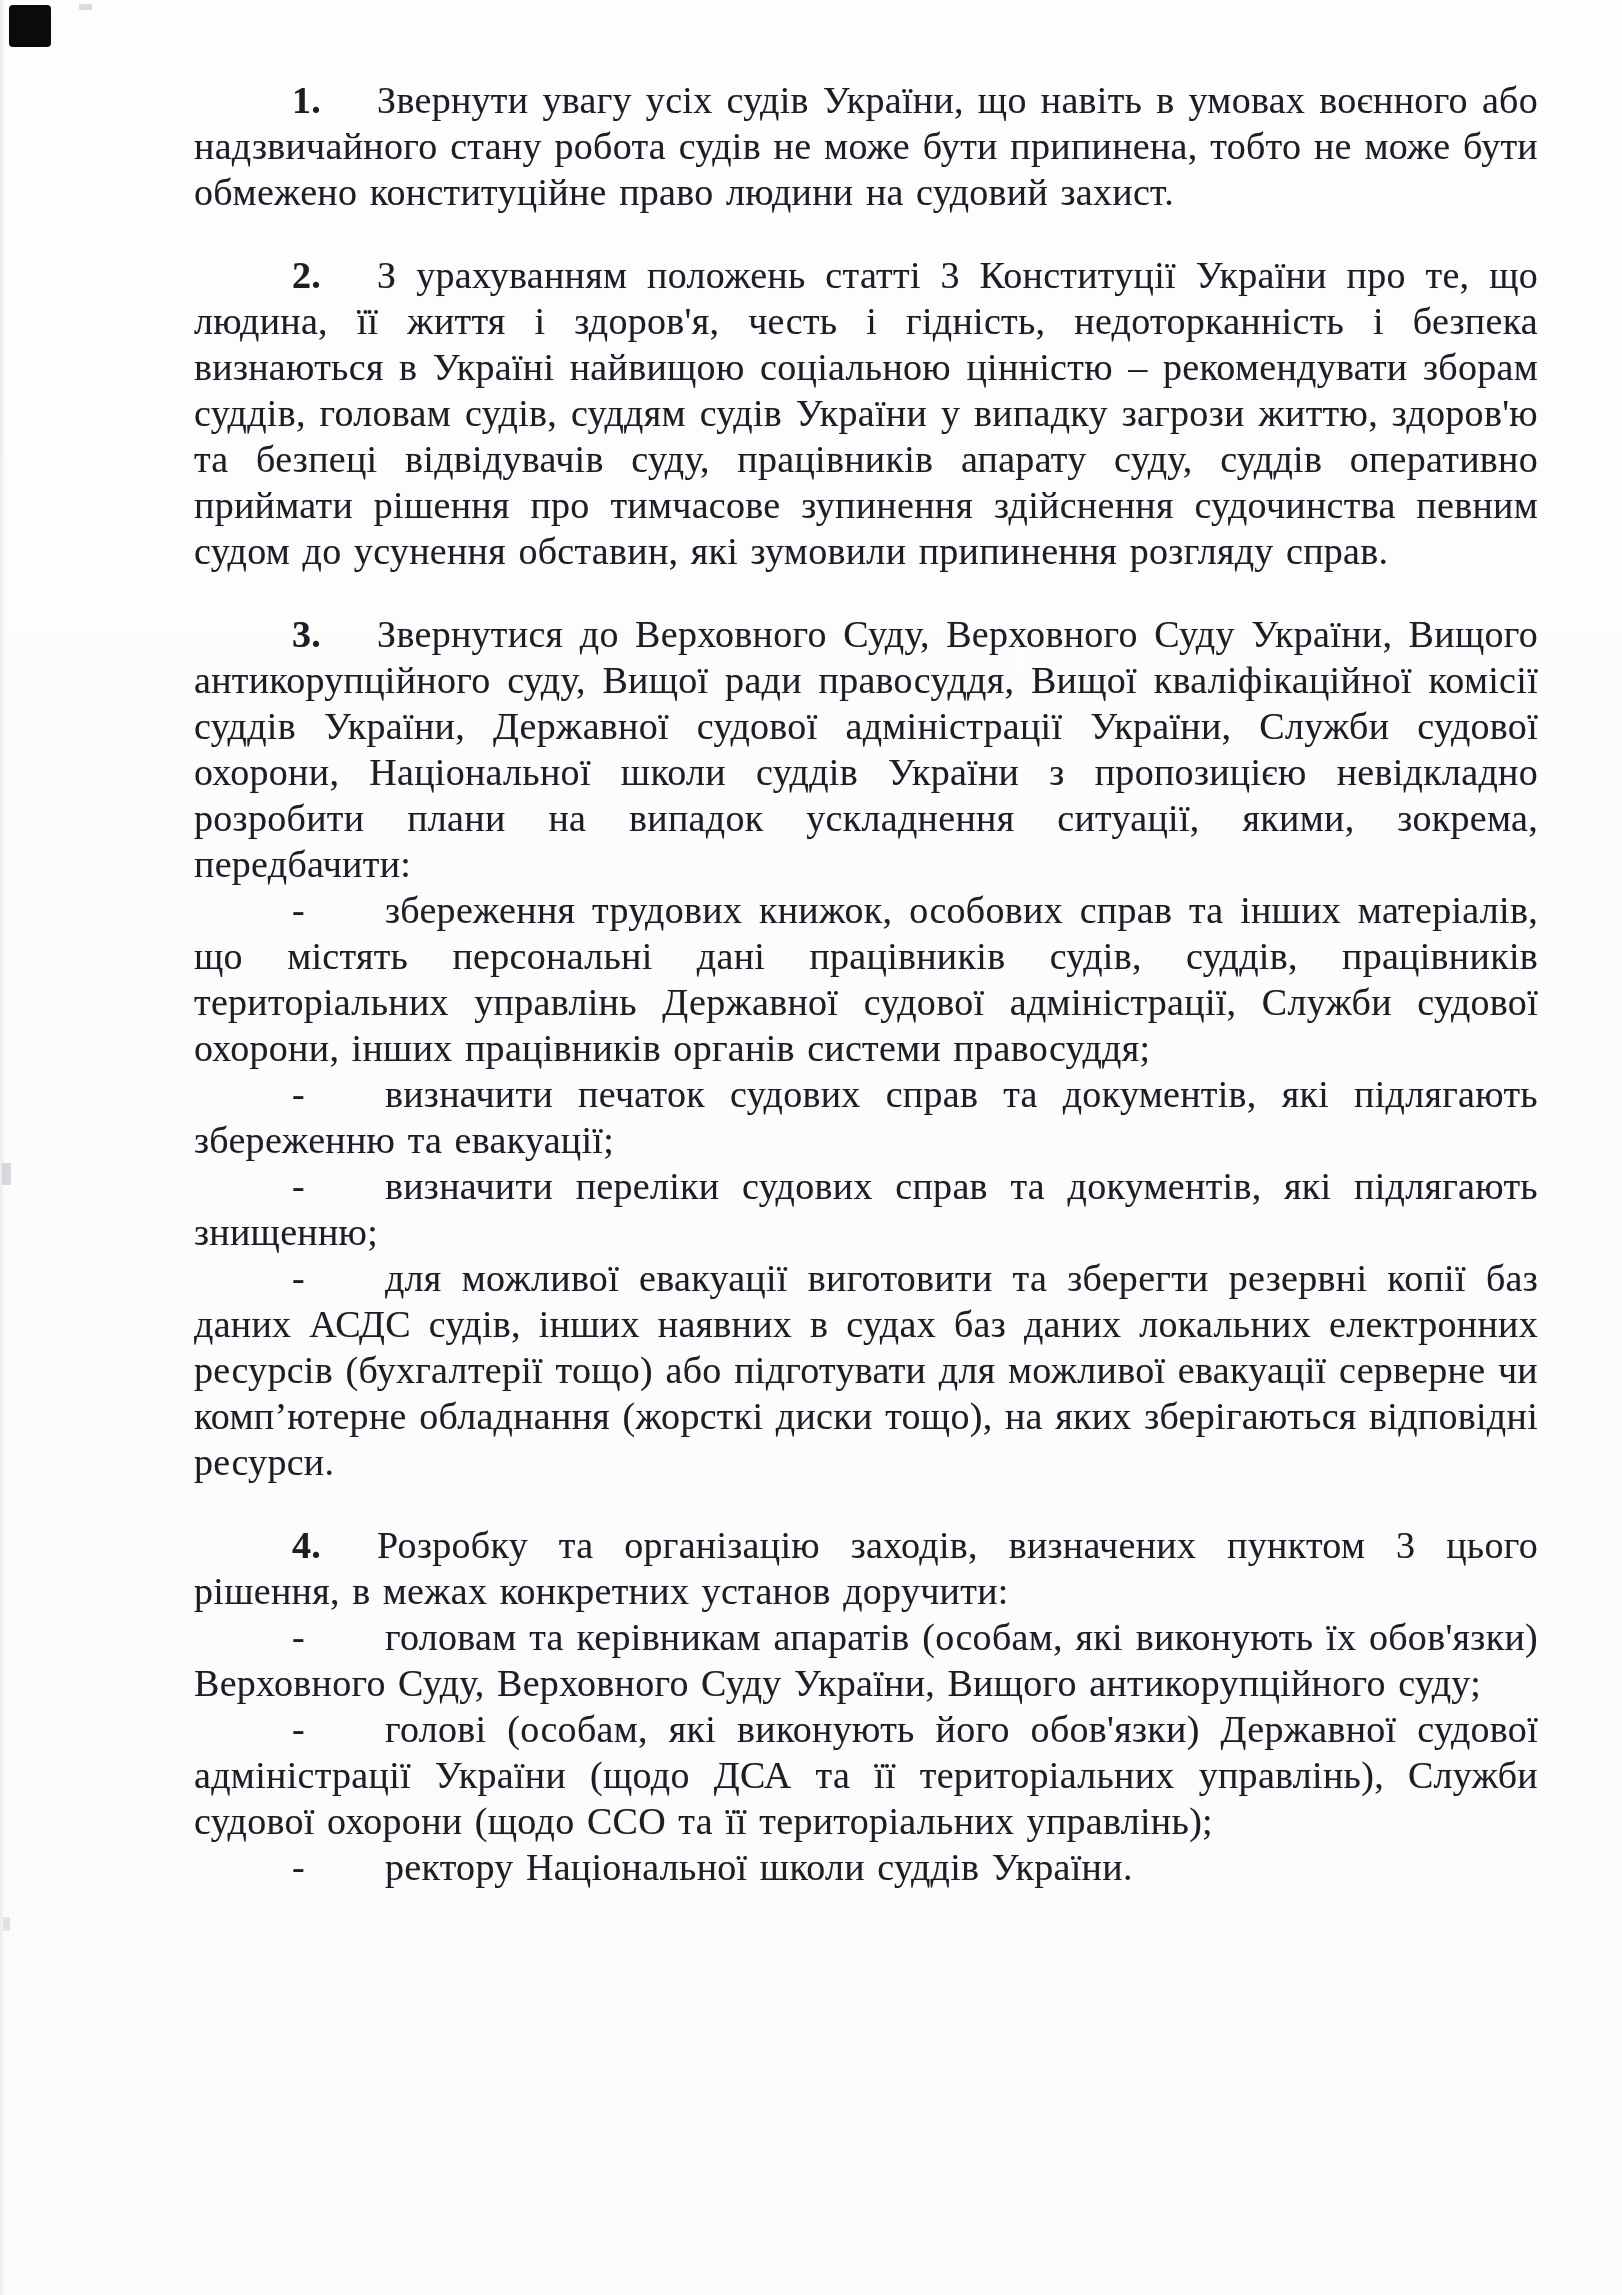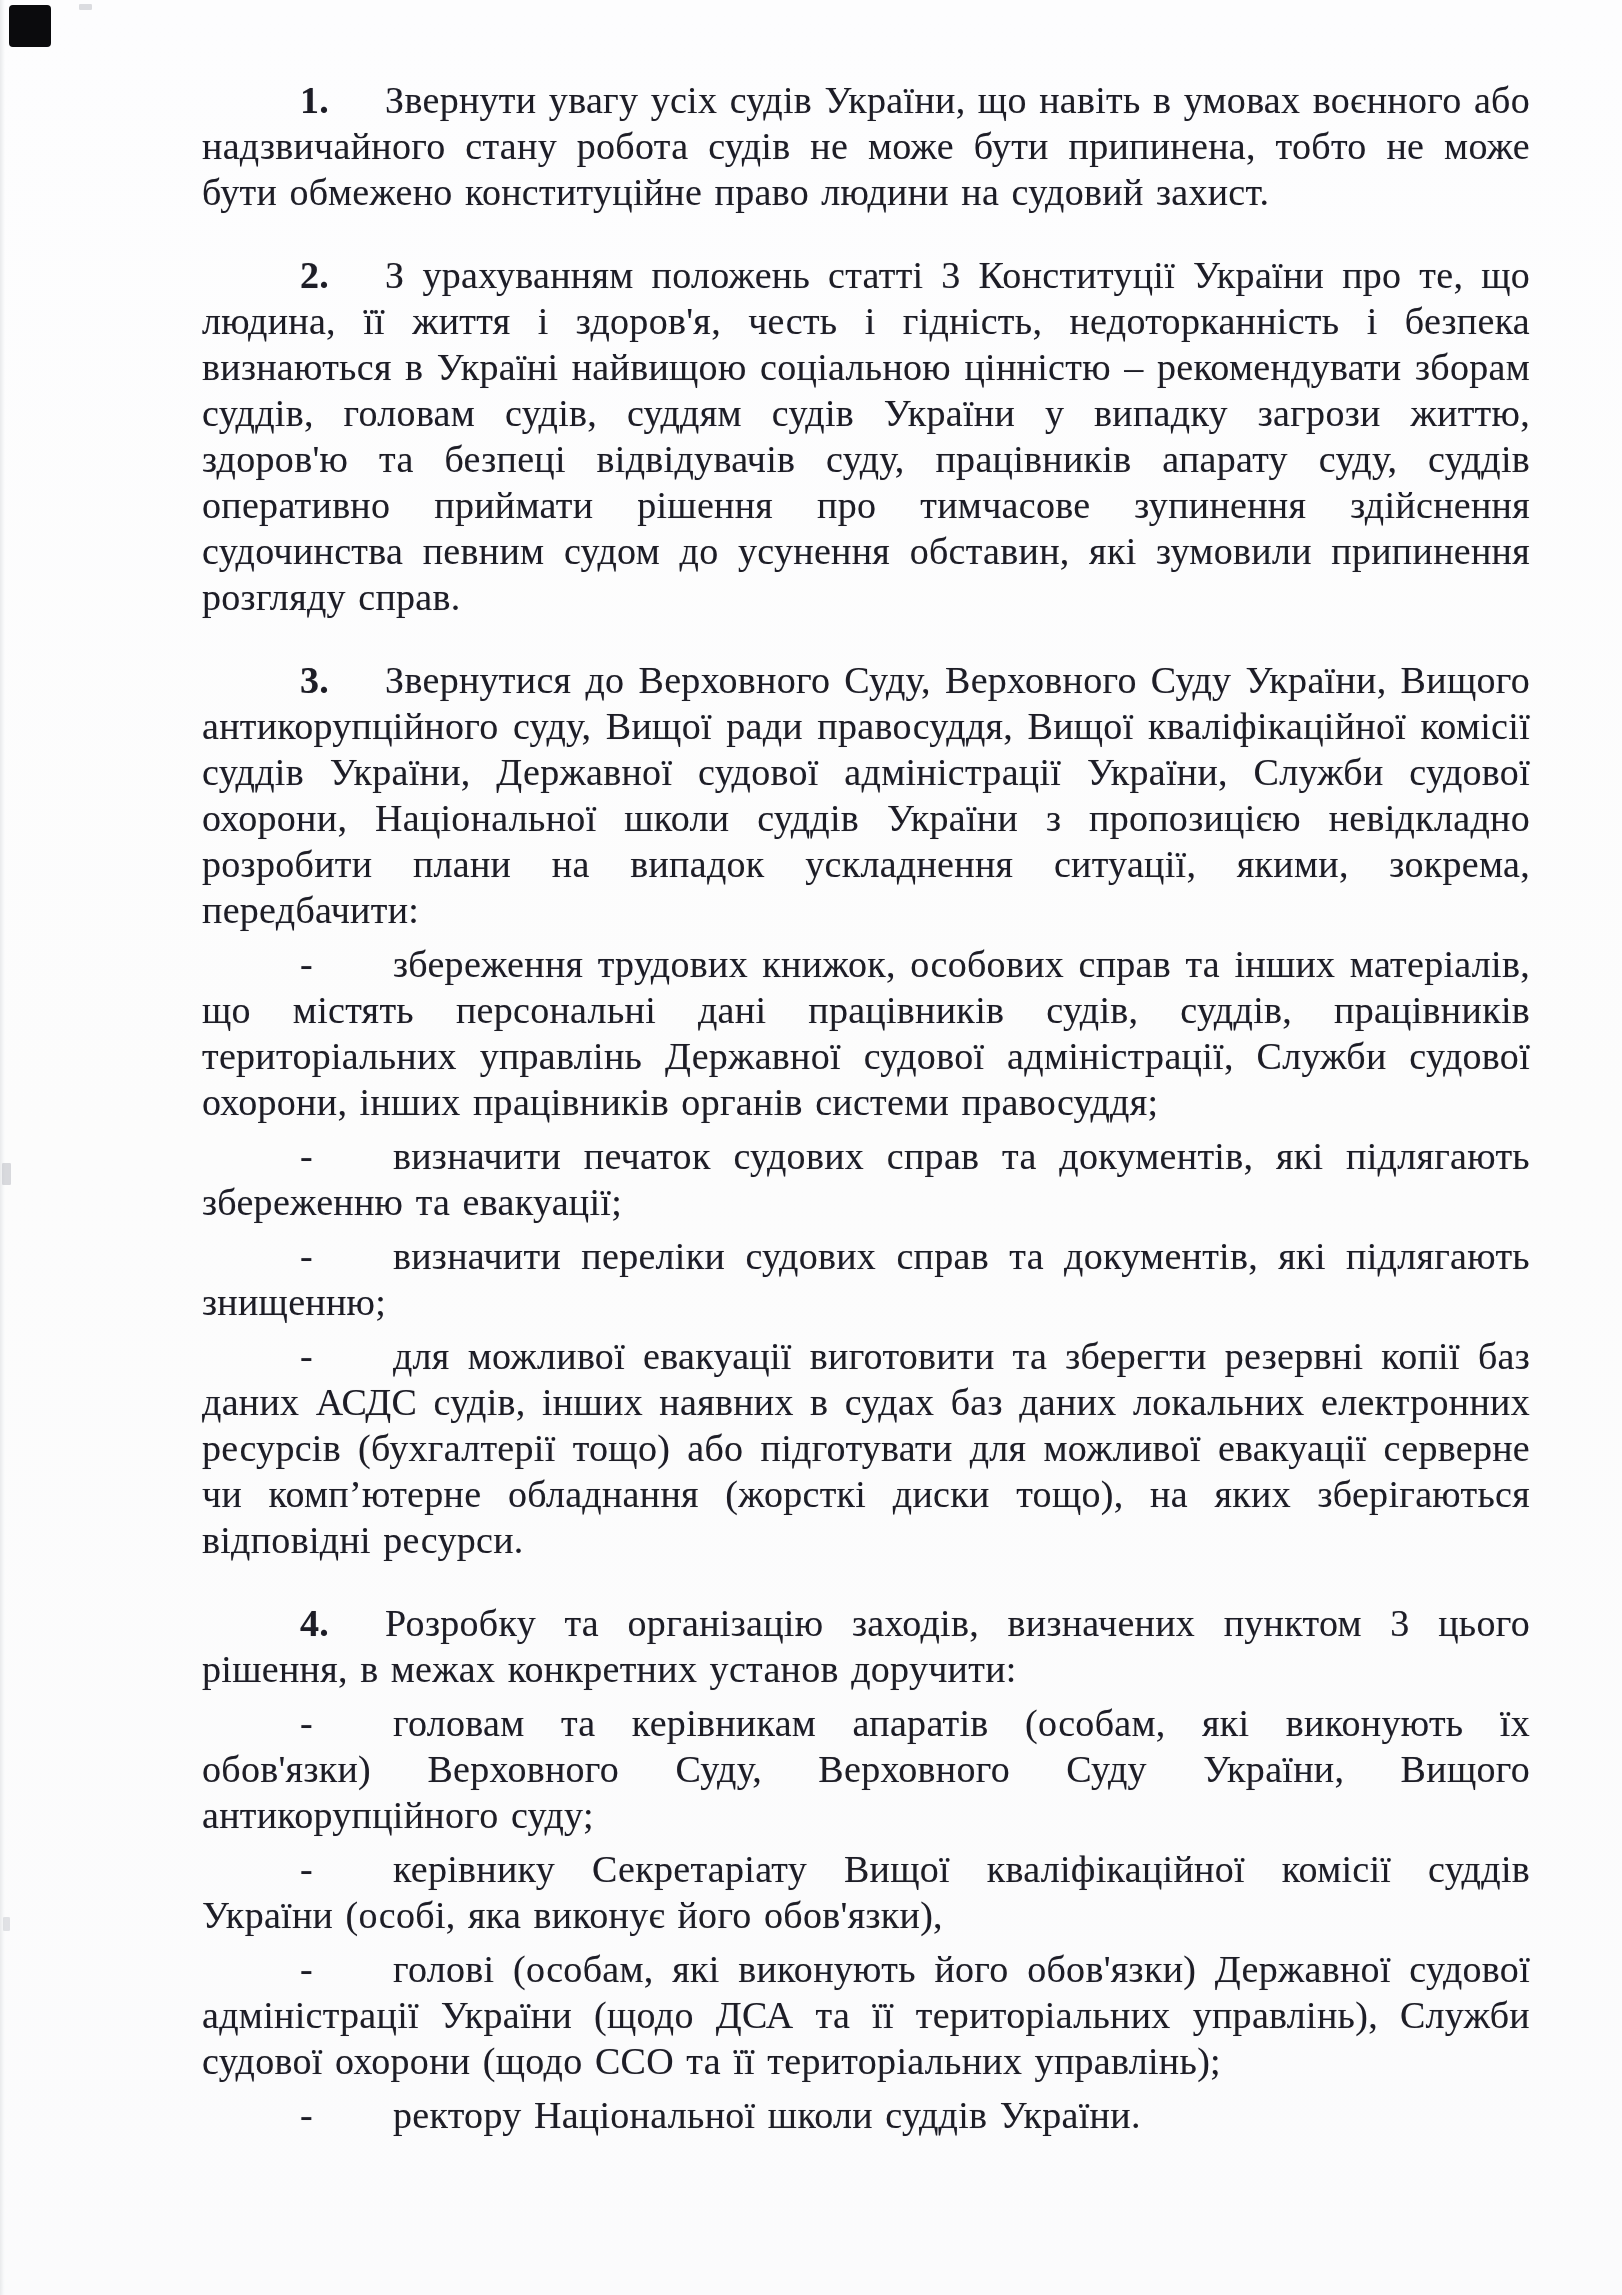--- a/index.html
+++ b/index.html
@@ -30,21 +30,21 @@
     position:absolute;
     left:194px;top:77px;width:1344px;
     color:#1d1d26;
     font-size:38px;
     line-height:46px;
     word-spacing:2.6px;
     letter-spacing:0.3px;
     text-shadow:0 0 0.7px rgba(25,25,45,.35);
   }
   .para{
-    margin:8px;
+    margin:0;
     text-align:justify;
     text-indent:98px;
     hyphens:none;
   }
   .para.numbered{margin-top:37px;}
   .para:first-child{margin-top:0;}
   .marker{font-weight:bold;}
   .para.dash .marker{font-weight:normal;}
   .gap{display:inline-block;width:56px;}
   .gap-dash{width:80px;}
@@ -61,18 +61,17 @@
   <div class="text-block">
       <p class="para numbered"><span class="marker">1.</span><span class="gap"></span><span class="ptext">Звернути увагу усіх судів України, що навіть в умовах воєнного або надзвичайного стану робота судів не може бути припинена, тобто не може бути обмежено конституційне право людини на судовий захист.</span></p>
       <p class="para numbered"><span class="marker">2.</span><span class="gap"></span><span class="ptext">З урахуванням положень статті 3 Конституції України про те, що людина, її життя і здоров'я, честь і гідність, недоторканність і безпека визнаються в Україні найвищою соціальною цінністю – рекомендувати зборам суддів, головам судів, суддям судів України у випадку загрози життю, здоров'ю та безпеці відвідувачів суду, працівників апарату суду, суддів оперативно приймати рішення про тимчасове зупинення здійснення судочинства певним судом до усунення обставин, які зумовили припинення розгляду справ.</span></p>
       <p class="para numbered"><span class="marker">3.</span><span class="gap"></span><span class="ptext">Звернутися до Верховного Суду, Верховного Суду України, Вищого антикорупційного суду, Вищої ради правосуддя, Вищої кваліфікаційної комісії суддів України, Державної судової адміністрації України, Служби судової охорони, Національної школи суддів України з пропозицією невідкладно розробити плани на випадок ускладнення ситуації, якими, зокрема, передбачити:</span></p>
       <p class="para dash"><span class="marker">-</span><span class="gap gap-dash"></span><span class="ptext">збереження трудових книжок, особових справ та інших матеріалів, що містять персональні дані працівників судів, суддів, працівників територіальних управлінь Державної судової адміністрації, Служби судової охорони, інших працівників органів системи правосуддя;</span></p>
       <p class="para dash"><span class="marker">-</span><span class="gap gap-dash"></span><span class="ptext">визначити печаток судових справ та документів, які підлягають збереженню та евакуації;</span></p>
       <p class="para dash"><span class="marker">-</span><span class="gap gap-dash"></span><span class="ptext">визначити переліки судових справ та документів, які підлягають знищенню;</span></p>
       <p class="para dash"><span class="marker">-</span><span class="gap gap-dash"></span><span class="ptext">для можливої евакуації виготовити та зберегти резервні копії баз даних АСДС судів, інших наявних в судах баз даних локальних електронних ресурсів (бухгалтерії тощо) або підготувати для можливої евакуації серверне чи комп’ютерне обладнання (жорсткі диски тощо), на яких зберігаються відповідні ресурси.</span></p>
       <p class="para numbered"><span class="marker">4.</span><span class="gap"></span><span class="ptext">Розробку та організацію заходів, визначених пунктом 3 цього рішення, в межах конкретних установ доручити:</span></p>
       <p class="para dash"><span class="marker">-</span><span class="gap gap-dash"></span><span class="ptext">головам та керівникам апаратів (особам, які виконують їх обов'язки) Верховного Суду, Верховного Суду України, Вищого антикорупційного суду;</span></p>
-      <p class="para dash"><span class="marker">-</span><span class="gap gap-dash"></span><span class="ptext">керівнику Секретаріату Вищої кваліфікаційної комісії суддів України (особі, яка виконує його обов'язки),</span></p>
       <p class="para dash"><span class="marker">-</span><span class="gap gap-dash"></span><span class="ptext">голові (особам, які виконують його обов'язки) Державної судової адміністрації України (щодо ДСА та її територіальних управлінь), Служби судової охорони (щодо ССО та її територіальних управлінь);</span></p>
       <p class="para dash"><span class="marker">-</span><span class="gap gap-dash"></span><span class="ptext">ректору Національної школи суддів України.</span></p>
     </div>
 </div>
 
 
 </body></html>

